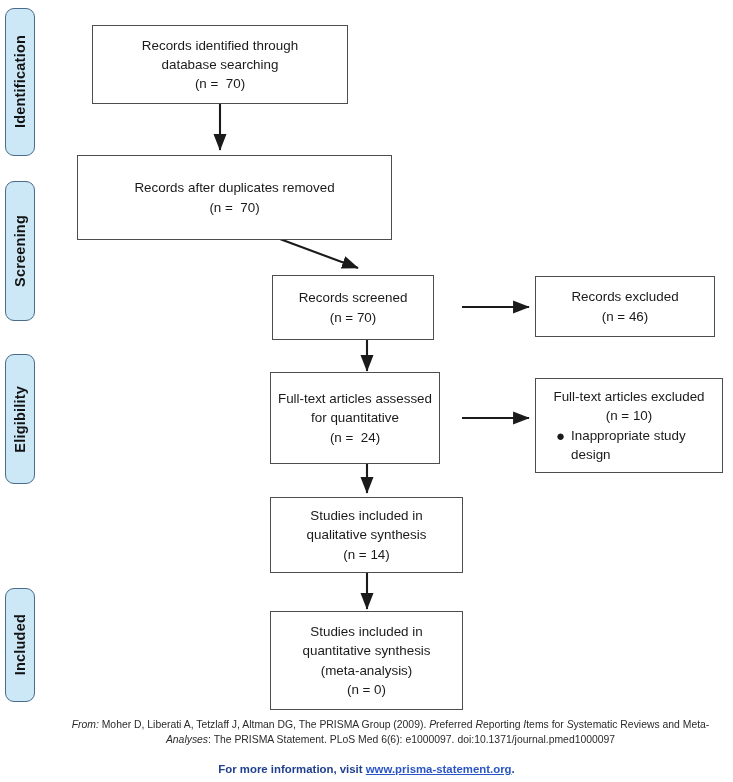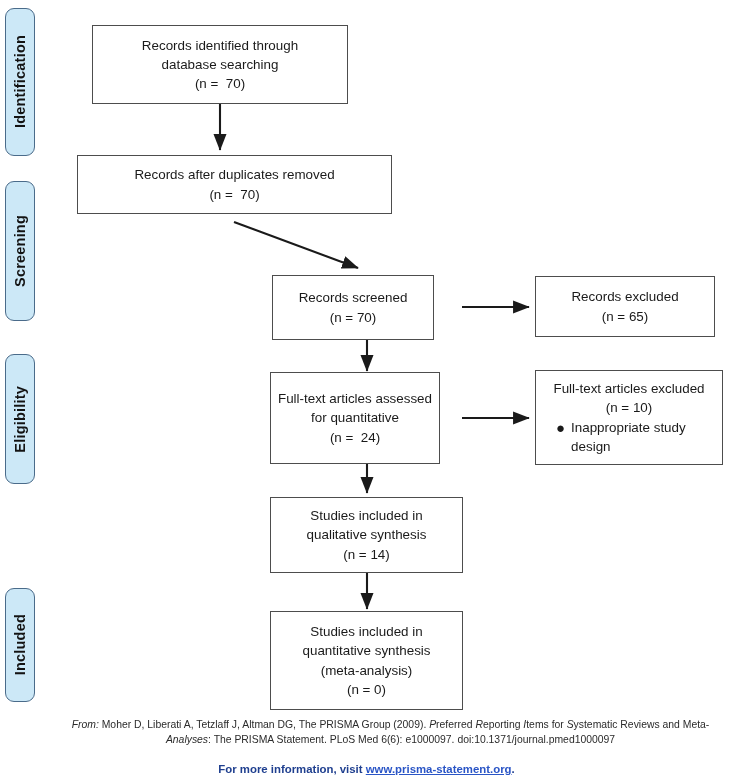--- a/index.html
+++ b/index.html
@@ -123,42 +123,42 @@
 
     <line x1="367" y1="573" x2="367" y2="609" stroke="#1a1a1a" stroke-width="2.1" marker-end="url(#ah)"></line>
   </svg>
 
   <div class="flow-box" style="left:92px;top:25px;width:256px;height:79px;">
     <span class="line">Records identified through</span>
     <span class="line">database searching</span>
     <span class="line">(n =  70)</span>
   </div>
 
-  <div class="flow-box" style="left:77px;top:155px;width:315px;height:59px;">
+  <div class="flow-box" style="left:77px;top:155px;width:315px;height:85px;">
     <span class="line">Records after duplicates removed</span>
     <span class="line">(n =  70)</span>
   </div>
 
   <div class="flow-box" style="left:272px;top:275px;width:162px;height:65px;">
     <span class="line">Records screened</span>
     <span class="line">(n = 70)</span>
   </div>
 
   <div class="flow-box" style="left:535px;top:276px;width:180px;height:61px;">
     <span class="line">Records excluded</span>
-    <span class="line">(n = 65)</span>
+    <span class="line">(n = 46)</span>
   </div>
 
   <div class="flow-box" style="left:270px;top:372px;width:170px;height:92px;">
     <span class="line">Full-text articles assessed</span>
     <span class="line">for quantitative</span>
     <span class="line">(n =  24)</span>
   </div>
 
-  <div class="flow-box" style="left:535px;top:370px;width:188px;height:95px;">
+  <div class="flow-box" style="left:535px;top:378px;width:188px;height:95px;">
     <span class="line">Full-text articles excluded</span>
     <span class="line">(n = 10)</span>
     <span class="bullet-row">
       <span class="bullet-dot">●</span>
       <span class="bullet-text">Inappropriate study design</span>
     </span>
   </div>
 
   <div class="flow-box" style="left:270px;top:497px;width:193px;height:76px;">
     <span class="line">Studies included in</span>

